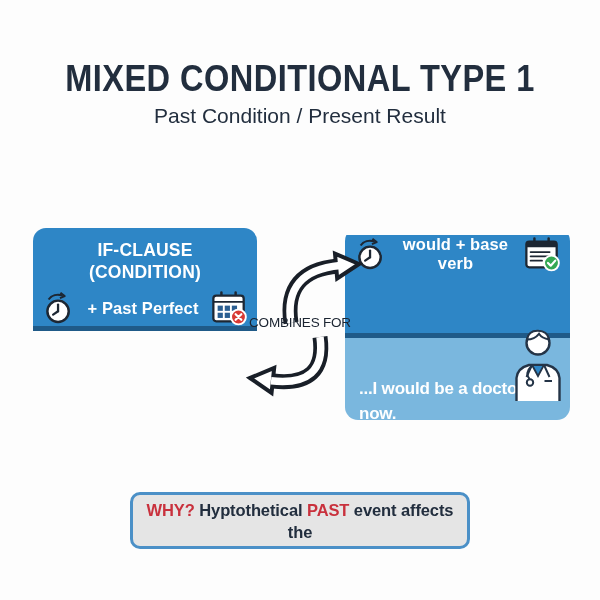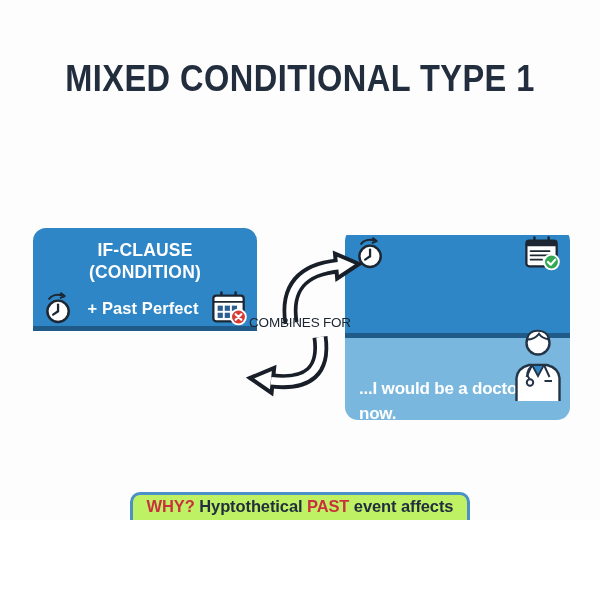--- a/index.html
+++ b/index.html
@@ -1,17 +1,17 @@
 <!DOCTYPE html>
 <html style="--background: #fdfdfd; --title_text: #222e3e; --box_header_bg: #2e86c6; --box_body_bg: #7ab7de; --box_divider: #1f5a88; --accent_red: #c9313d; --why_border: #4b90c7; --arrow_outline: #191f28; --calendar_x_badge: #d83a34; --calendar_check_badge: #34a853;"><head>
 <meta charset="utf-8">
 <style>
   html,body { margin:0; padding:0; }
   .stage {
-    position:relative; width:600px; height:520px; overflow:hidden;
+    position:relative; width:600px; height:600px; overflow:hidden;
     background:var(--background,#fdfdfd);
     font-family:"Liberation Sans", sans-serif;
   }
   .title {
     position:absolute; top:58px; left:0; right:0; text-align:center;
     font-size:37px; font-weight:700; color:var(--title_text,#222e3e);
     white-space:nowrap; transform:scaleX(0.88); letter-spacing:0.5px;
   }
   .subtitle {
     position:absolute; top:104px; left:0; right:0; text-align:center;
@@ -47,34 +47,35 @@
   }
   .doctor-wrap { position:absolute; right:5px; bottom:1px; }
   .combines-label {
     position:absolute; left:245px; top:315px; width:110px; text-align:center;
     font-size:13.5px; font-weight:400; color:#1b2431; letter-spacing:-0.2px;
     white-space:nowrap;
   }
   .arrows { position:absolute; left:0; top:0; width:600px; height:600px; pointer-events:none; }
   .why-box {
     position:absolute; left:130px; top:492px; width:340px; height:57px;
-    box-sizing:border-box; background:#bef264;
+    box-sizing:border-box; background:#e5e5e5;
     border:3px solid var(--why_border,#4b90c7); border-radius:10px;
-    display:flex; flex-direction:row; justify-content:center;
+    display:flex; flex-direction:column; justify-content:center;
     text-align:center; font-size:16.5px; font-weight:700; line-height:22px;
     color:var(--title_text,#222e3e); letter-spacing:-0.1px;gap:39px;
   }
   .why-box .em { color:var(--accent_red,#c9313d); }
 </style>
 </head>
 <body>
 
 <div class="stage">
 
   <div class="title">MIXED CONDITIONAL TYPE 1</div>
+  <div class="subtitle">Past Condition / Present Result</div>
 
   <div class="clause-box left">
     <div class="clause-header">
       <div class="clause-heading">IF-CLAUSE
 (CONDITION)</div>
       <div class="formula-row">
         <svg class="icon" width="34" height="34" viewBox="0 0 36 36">
           <path d="M 7 9 C 10 4.5 16 3 22 4.8" fill="none" stroke="#1d2733" stroke-width="2.3"></path>
           <path d="M 19.5 1.8 L 24 5.4 L 19 7.6" fill="none" stroke="#1d2733" stroke-width="2.1" stroke-linejoin="round"></path>
           <circle cx="17" cy="21.5" r="11.3" fill="#ffffff" stroke="#1d2733" stroke-width="2.6"></circle>
@@ -103,20 +104,21 @@
   <div class="clause-box right">
     <div class="clause-header">
       <div class="formula-row">
         <svg class="icon" width="34" height="34" viewBox="0 0 36 36">
           <path d="M 7 9 C 10 4.5 16 3 22 4.8" fill="none" stroke="#1d2733" stroke-width="2.3"></path>
           <path d="M 19.5 1.8 L 24 5.4 L 19 7.6" fill="none" stroke="#1d2733" stroke-width="2.1" stroke-linejoin="round"></path>
           <circle cx="17" cy="21.5" r="11.3" fill="#ffffff" stroke="#1d2733" stroke-width="2.6"></circle>
           <path d="M 17 21.5 L 17 14.4" stroke="#1d2733" stroke-width="2.4" stroke-linecap="round"></path>
           <path d="M 17 21.5 L 11.8 25" stroke="#1d2733" stroke-width="2.4" stroke-linecap="round"></path>
         </svg>
+        <div class="formula-text">would + base verb</div>
         <svg class="icon" width="38" height="36" viewBox="0 0 40 38">
           <path d="M 12 2.5 L 12 8.5 M 27 2.5 L 27 8.5" stroke="#1d2733" stroke-width="2.6" stroke-linecap="round"></path>
           <rect x="3.5" y="6" width="32" height="27" rx="3" fill="#ffffff" stroke="#1d2733" stroke-width="2.4"></rect>
           <path d="M 3.5 6 L 35.5 6 L 35.5 12 L 3.5 12 Z" fill="#1d2733"></path>
           <path d="M 8 17 L 28 17 M 8 21.5 L 28 21.5 M 8 26 L 20 26" stroke="#1d2733" stroke-width="2" stroke-linecap="round"></path>
           <circle cx="30" cy="28.5" r="7.8" fill="#34a853" stroke="#ffffff" stroke-width="2"></circle>
           <path d="M 26.3 28.5 L 29.2 31.3 L 34 26" fill="none" stroke="#ffffff" stroke-width="2.3" stroke-linecap="round" stroke-linejoin="round"></path>
         </svg>
       </div>
     </div>

